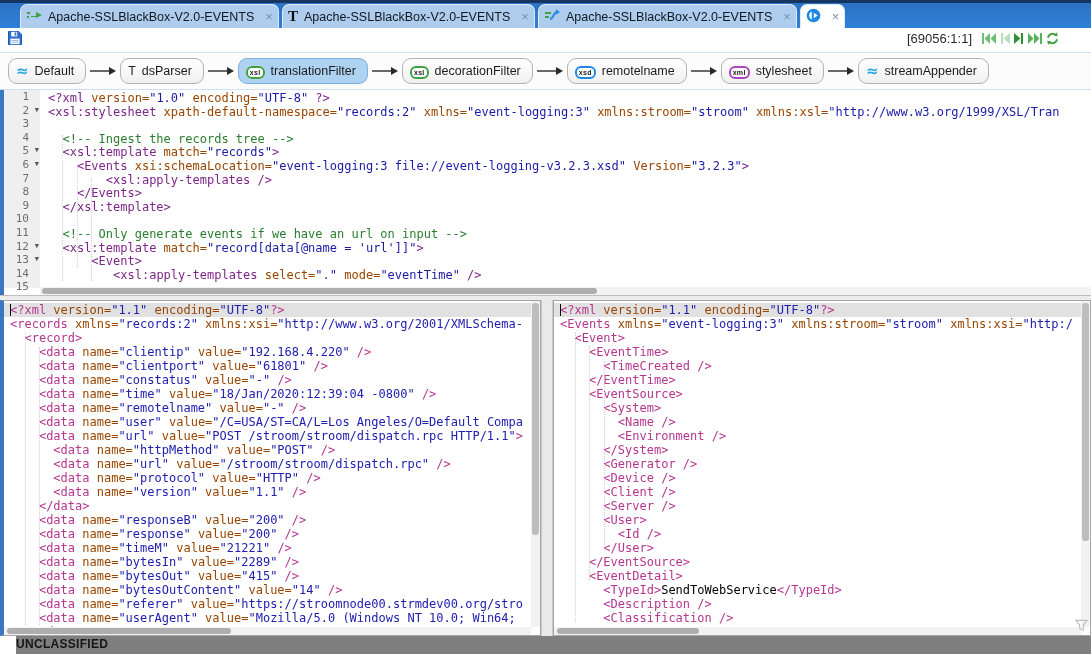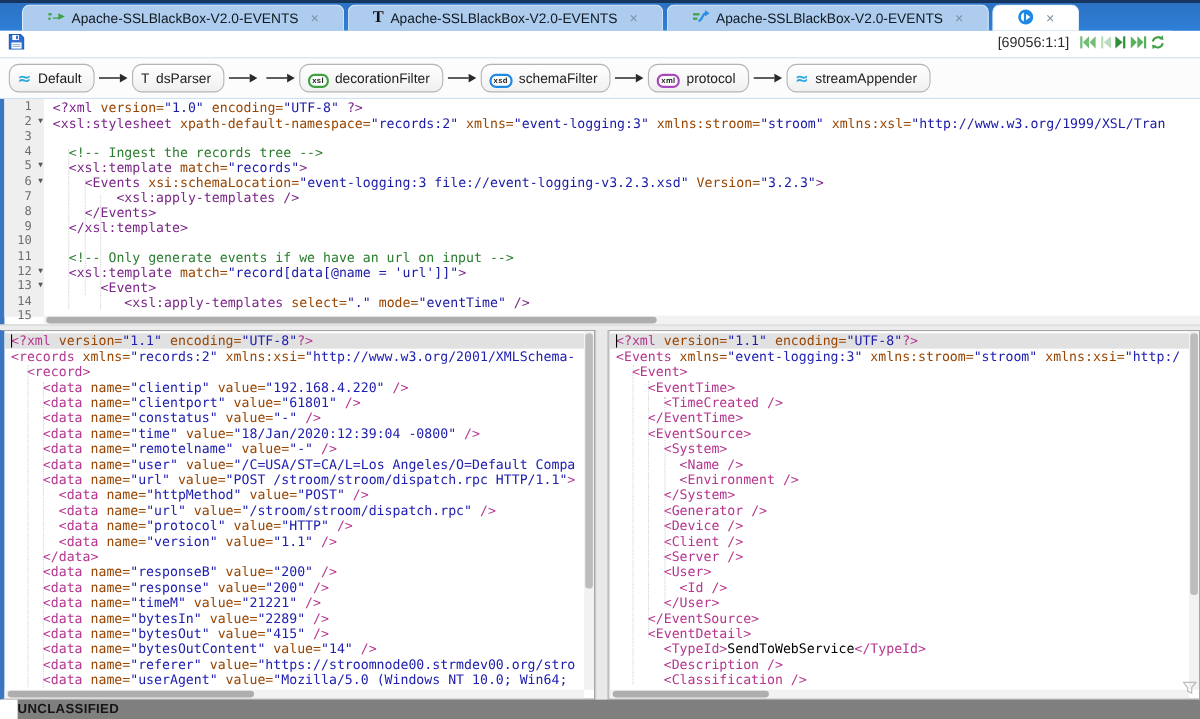--- a/index.html
+++ b/index.html
@@ -3,21 +3,21 @@
 <meta charset="utf-8">
 <style>
   html,body{margin:0;padding:0;background:#fff;}
   #app{position:relative;width:1091px;height:654px;overflow:hidden;
        font-family:"Liberation Sans",sans-serif;background:#fff;}
 
   
   .tabbar{position:absolute;left:0;top:0;width:1091px;height:28px;
     background:linear-gradient(180deg,#16355f 0,#16355f 3px,#2b72c4 3px,#2f80d8 28px);
     display:flex;align-items:flex-end;padding-left:20px;box-sizing:border-box;}
-  .tab{height:23px;display:flex;align-items:center;gap:6px;padding:0 22px;
+  .tab{height:23px;display:flex;align-items:center;gap:6px;padding:0 5px;
     background:#aecdee;border:1px solid #dcebf9;border-bottom:none;
     border-radius:7px 7px 0 0;margin-right:3px;font-size:12.5px;color:#101820;white-space:nowrap;}
   .tab.active{background:#ffffff;}
   .tab .close{color:#7d90a5;font-size:13px;margin-left:5px;line-height:1;}
   .tab .ticon{font-family:"Liberation Serif",serif;font-size:15px;font-weight:600;color:#111;line-height:1;}
 
   
   .toolbar{position:absolute;left:0;top:28px;width:1066px;height:24px;background:#fff;}
   .savebtn{position:absolute;left:7px;top:2px;width:16px;height:16px;cursor:pointer;}
   .stepctl{position:absolute;right:6px;top:3px;display:flex;align-items:center;gap:2px;}
@@ -186,49 +186,53 @@
       <div class="pill">
         <span><span class="ticon">T</span></span>
         <span>dsParser</span>
       </div>
       <span class="flowarrow">
         <svg width="26" height="10" viewBox="0 0 26 10">
           <line x1="0" y1="5" x2="19" y2="5" stroke="#2a2a2a" stroke-width="1.4"></line>
           <polygon points="19,1 26,5 19,9" fill="#2a2a2a"></polygon>
         </svg>
       </span>
+      <div class="pill selected">
+        <span><span class="badge">xsl</span></span>
+        <span>translationFilter</span>
+      </div>
       <span class="flowarrow">
         <svg width="26" height="10" viewBox="0 0 26 10">
           <line x1="0" y1="5" x2="19" y2="5" stroke="#2a2a2a" stroke-width="1.4"></line>
           <polygon points="19,1 26,5 19,9" fill="#2a2a2a"></polygon>
         </svg>
       </span>
       <div class="pill">
         <span><span class="badge">xsl</span></span>
         <span>decorationFilter</span>
       </div>
       <span class="flowarrow">
         <svg width="26" height="10" viewBox="0 0 26 10">
           <line x1="0" y1="5" x2="19" y2="5" stroke="#2a2a2a" stroke-width="1.4"></line>
           <polygon points="19,1 26,5 19,9" fill="#2a2a2a"></polygon>
         </svg>
       </span>
       <div class="pill">
         <span><span class="badge xsd">xsd</span></span>
-        <span>schemaFilter</span>
+        <span>remotelname</span>
       </div>
       <span class="flowarrow">
         <svg width="26" height="10" viewBox="0 0 26 10">
           <line x1="0" y1="5" x2="19" y2="5" stroke="#2a2a2a" stroke-width="1.4"></line>
           <polygon points="19,1 26,5 19,9" fill="#2a2a2a"></polygon>
         </svg>
       </span>
       <div class="pill">
         <span><span class="badge xml">xml</span></span>
-        <span>protocol</span>
+        <span>stylesheet</span>
       </div>
       <span class="flowarrow">
         <svg width="26" height="10" viewBox="0 0 26 10">
           <line x1="0" y1="5" x2="19" y2="5" stroke="#2a2a2a" stroke-width="1.4"></line>
           <polygon points="19,1 26,5 19,9" fill="#2a2a2a"></polygon>
         </svg>
       </span>
       <div class="pill">
         <span><span class="wavy">≈</span></span>
         <span>streamAppender</span>

